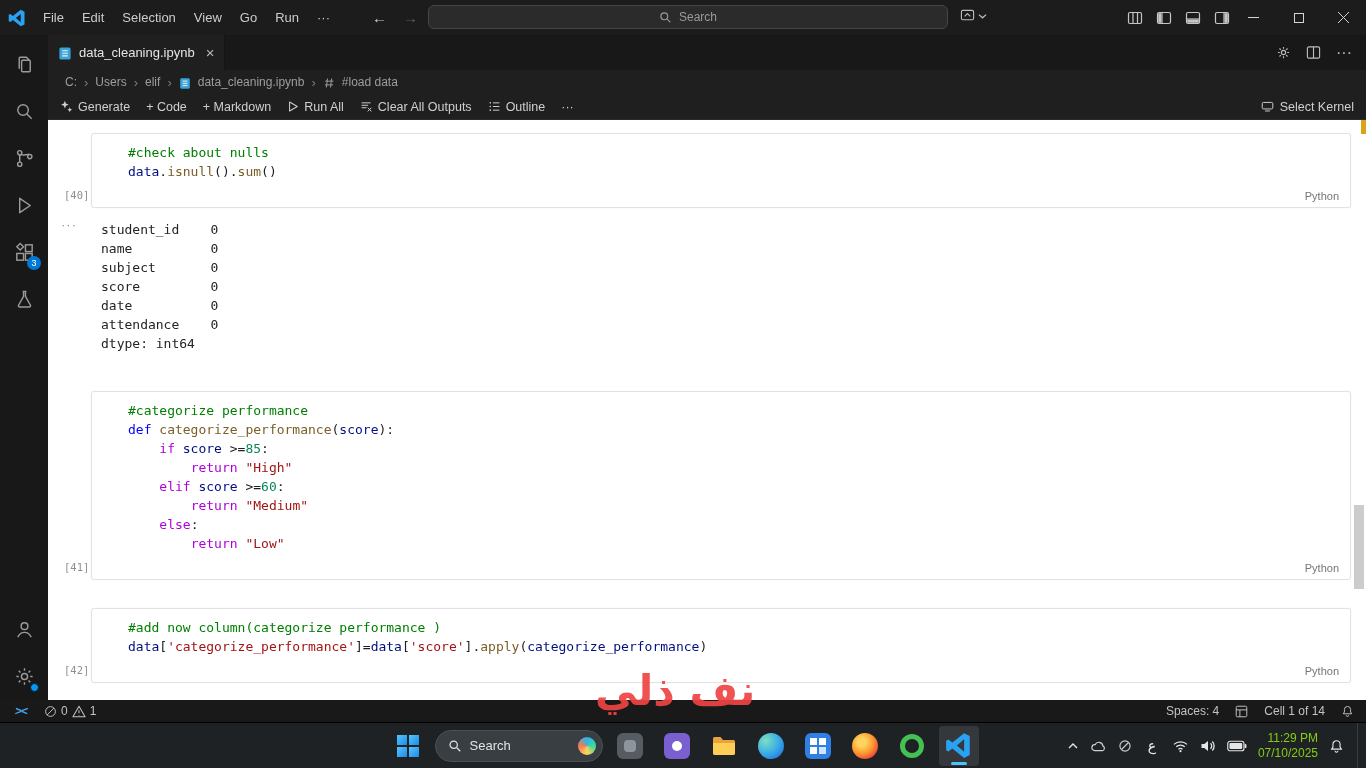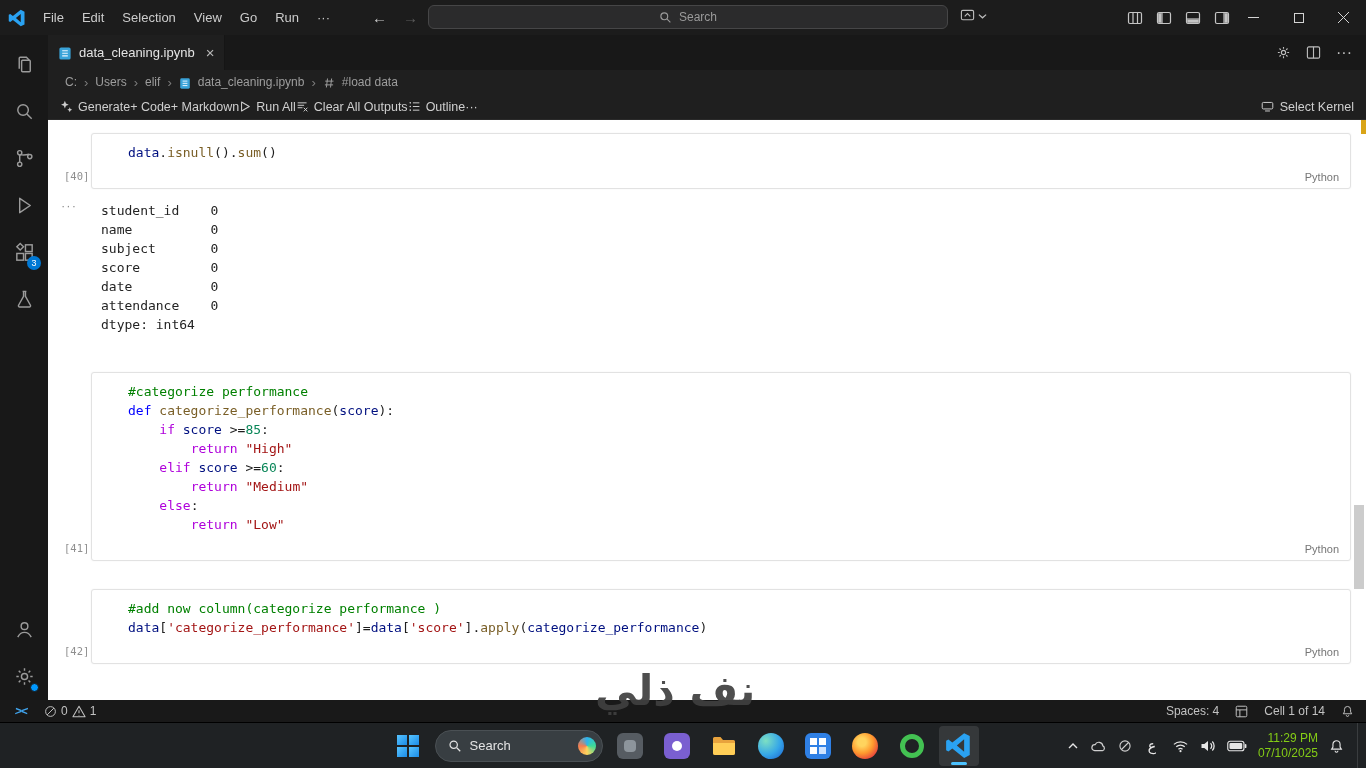--- a/index.html
+++ b/index.html
@@ -34,21 +34,21 @@
   .editor-col { flex:1; min-width:0; display:flex; flex-direction:column; }
   .tabstrip { height:35px; background:#181818; display:flex; align-items:center; position:relative; flex:none; }
   .tab { height:35px; background:#1f1f1f; display:flex; align-items:center; padding:0 10px; gap:7px; color:#e4e4e4; font-size:13px; border-right:1px solid #151515; }
   .tab-close { color:#b9b9b9; font-size:15px; margin-left:4px; line-height:1; }
   .tabstrip-right { margin-left:auto; display:flex; align-items:center; gap:15px; padding-right:14px; color:#bdbdbd; }
 
   .breadcrumbs { height:24px; background:#1f1f1f; display:flex; align-items:center; padding-left:17px; gap:7px; color:#9d9d9d; font-size:12px; flex:none; }
   .crumb-sep { color:#7c7c7c; font-size:13px; }
   .crumb-icon { display:inline-flex; transform:translateY(1px); }
 
-  .nbtoolbar { height:26px; background:#1f1f1f; border-bottom:1px solid #2a2a2a; display:flex; align-items:center; padding:0 12px; color:#cfcfcf; font-size:12.5px; flex:none; }
+  .nbtoolbar { height:26px; background:#1f1f1f; border-bottom:1px solid #2a2a2a; display:flex; align-items:center; padding:0 12px; gap:16px; color:#cfcfcf; font-size:12.5px; flex:none; }
   .tb-item { display:flex; align-items:center; gap:5px; white-space:nowrap; }
   .tb-right { margin-left:auto; display:flex; align-items:center; gap:6px; }
 
   .content { flex:1; background:#ffffff; position:relative; overflow:hidden; }
   .nb { position:absolute; left:0; top:0; right:0; }
   .cell-row { display:flex; margin-right:15px; }
   .nb > .cell-row:nth-child(1) { margin-top:13px; }
   .nb > .out-row { margin-top:10px; }
   .nb > .cell-row:nth-child(3) { margin-top:38px; }
   .nb > .cell-row:nth-child(4) { margin-top:28px; }
@@ -94,21 +94,21 @@
   .tile-dark { background:#565c62; } .tile-dark::after{ content:""; position:absolute; inset:7px; border-radius:4px; background:#8d959c; }
   .tile-purple { background:#7a5fd0; } .tile-purple::after{ content:""; position:absolute; inset:8px; border-radius:50%; background:#ffffff; }
 
   .tray { position:absolute; right:6px; top:0; height:46px; display:flex; align-items:center; gap:11px; color:#e5e5e5; }
   .tray-item { display:flex; align-items:center; justify-content:center; }
   .lang-ind { font-family:"DejaVu Sans", sans-serif; font-size:14px; color:#e8e8e8; width:18px; text-align:center; }
   .clock { text-align:right; font-size:12px; line-height:15px; color:#84cc16; }
   .desk-sliver { width:3px; height:46px; border-left:1px solid #3a3d3f; margin-left:2px; }
 
   
-  .watermark { position:absolute; left:595px; top:666px; z-index:40; font-family:"DejaVu Sans", sans-serif; font-size:42px; font-weight:bold; color:#404040; opacity:.92; pointer-events:none; }
+  .watermark { position:absolute; left:595px; top:666px; z-index:40; font-family:"DejaVu Sans", sans-serif; font-size:42px; font-weight:bold; color:#ef4444; opacity:.92; pointer-events:none; }
 
   svg { display:block; }
 </style>
 </head>
 <body>
 
 <div class="titlebar">
   <span class="vscode-logo">
     <svg width="18" height="18" viewBox="0 0 24 24">
         <path fill="#2aa2f2" fill-rule="evenodd" d="M17 1 L22 3.5 V20.5 L17 23 L6.5 14.6 L3 17.3 L1 16.3 V7.7 L3 6.7 L6.5 9.4 Z M17 6.5 L10.5 12 L17 17.5 Z"></path>
@@ -348,21 +348,21 @@
       </span>
     </div>
 
     <div class="content">
       <div class="nb">
           <div class="cell-row">
             <div class="cell-gutter">
               <div class="exec-count">[40]</div>
             </div>
             <div class="cell-box">
-              <pre class="code-pre"><div class="code-line"><span class="tok-var">data</span><span class="tok-pln">.</span><span class="tok-fn">isnull</span><span class="tok-pln">().</span><span class="tok-fn">sum</span><span class="tok-pln">()</span></div></pre>
+              <pre class="code-pre"><div class="code-line"><span class="tok-comment">#check about nulls</span></div><div class="code-line"><span class="tok-var">data</span><span class="tok-pln">.</span><span class="tok-fn">isnull</span><span class="tok-pln">().</span><span class="tok-fn">sum</span><span class="tok-pln">()</span></div></pre>
               <span class="cell-lang">Python</span>
             </div>
           </div>
           <div class="out-row">
             <div class="out-gutter">···</div>
             <pre class="out-pre">student_id    0
 name          0
 subject       0
 score         0
 date          0

